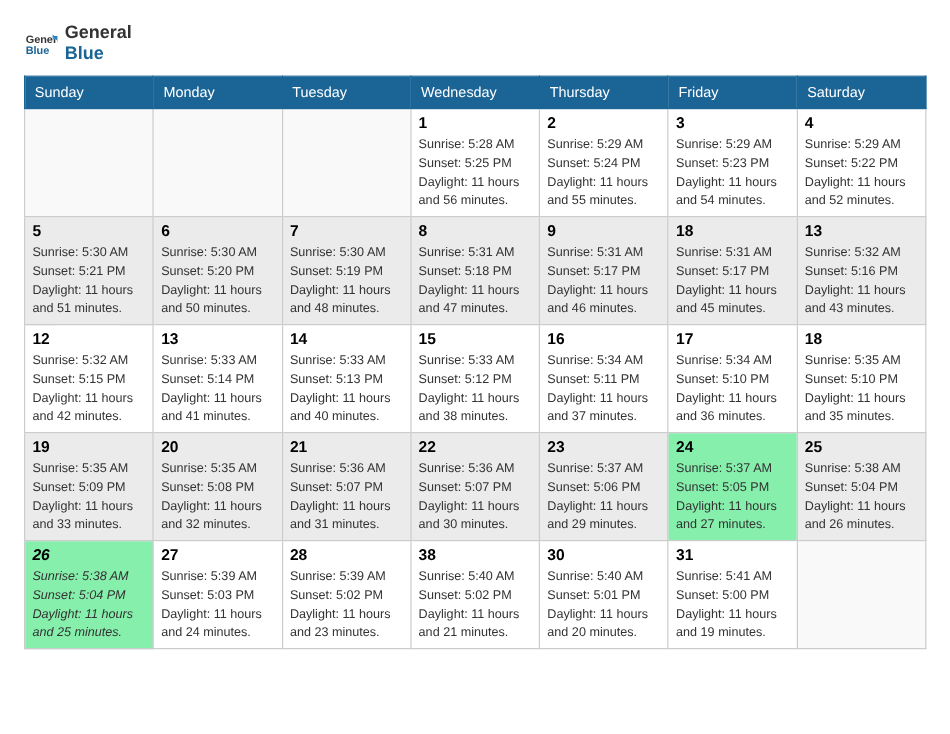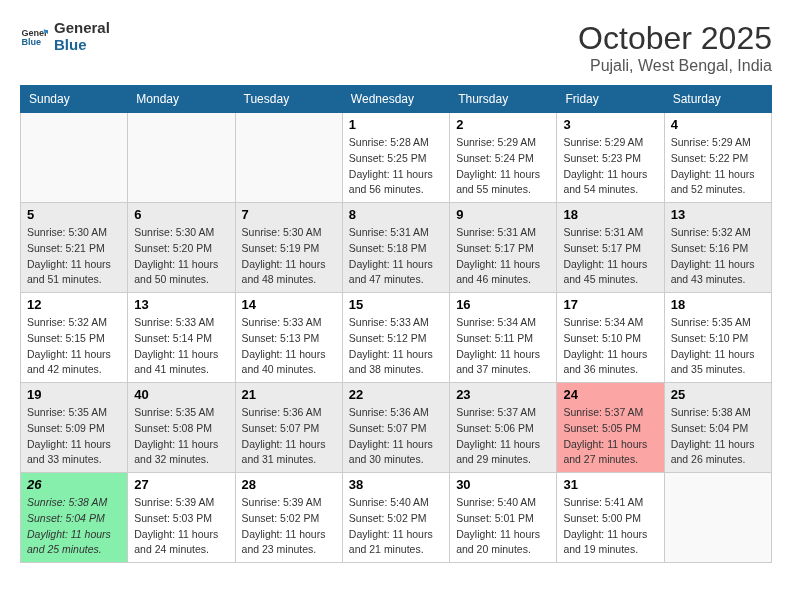--- a/index.html
+++ b/index.html
@@ -86,24 +86,20 @@
       <text x="2" y="18" font-size="13" font-weight="bold" fill="#333" font-family="Arial">General</text>
       <text x="2" y="32" font-size="13" font-weight="bold" fill="#1a6496" font-family="Arial">Blue</text>
       <polygon points="34,8 40,14 34,14" fill="#4a9fd4"></polygon>
       <polygon points="34,10 40,16 40,10" fill="#2a7fbf"></polygon>
     </svg>
     <div style="margin-left:2px">
       <div style="font-size:15px;font-weight:bold;color:#333;line-height:1.1">General</div>
       <div style="font-size:15px;font-weight:bold;color:#1a6496;line-height:1.1">Blue</div>
     </div>
   </div>
-  <div class="title-area">
-    <div class="month-title">October 2025</div>
-    <div class="subtitle">Pujali, West Bengal, India</div>
-  </div>
 </div>
 
 <table class="calendar">
   <thead>
     <tr>
     <th>Sunday</th>
         <th>Monday</th>
         <th>Tuesday</th>
         <th>Wednesday</th>
         <th>Thursday</th>
@@ -192,36 +188,36 @@
           <span class="day-num">18</span>
           <div class="day-info">Sunrise: 5:35 AM<br>Sunset: 5:10 PM<br>Daylight: 11 hours and 35 minutes.</div>
         </td>
       </tr>
       <tr style="background: rgb(240, 240, 240);">
         <td style="background: rgb(235, 235, 235);">
           <span class="day-num">19</span>
           <div class="day-info">Sunrise: 5:35 AM<br>Sunset: 5:09 PM<br>Daylight: 11 hours and 33 minutes.</div>
         </td>
         <td style="background: rgb(235, 235, 235);">
-          <span class="day-num">40</span>
+          <span class="day-num">20</span>
           <div class="day-info">Sunrise: 5:35 AM<br>Sunset: 5:08 PM<br>Daylight: 11 hours and 32 minutes.</div>
         </td>
         <td style="background: rgb(235, 235, 235);">
           <span class="day-num">21</span>
           <div class="day-info">Sunrise: 5:36 AM<br>Sunset: 5:07 PM<br>Daylight: 11 hours and 31 minutes.</div>
         </td>
         <td style="background: rgb(235, 235, 235);">
           <span class="day-num">22</span>
           <div class="day-info">Sunrise: 5:36 AM<br>Sunset: 5:07 PM<br>Daylight: 11 hours and 30 minutes.</div>
         </td>
         <td style="background: rgb(235, 235, 235);">
           <span class="day-num">23</span>
           <div class="day-info">Sunrise: 5:37 AM<br>Sunset: 5:06 PM<br>Daylight: 11 hours and 29 minutes.</div>
         </td>
-        <td style="background: #fca5a5;">
+        <td style="background: #86efac;">
           <span class="day-num">24</span>
           <div class="day-info">Sunrise: 5:37 AM<br>Sunset: 5:05 PM<br>Daylight: 11 hours and 27 minutes.</div>
         </td>
         <td style="background: rgb(235, 235, 235);">
           <span class="day-num">25</span>
           <div class="day-info">Sunrise: 5:38 AM<br>Sunset: 5:04 PM<br>Daylight: 11 hours and 26 minutes.</div>
         </td>
       </tr>
       <tr style="background: rgb(255, 255, 255);">
         <td style="background: #86efac; font-style: italic;">

